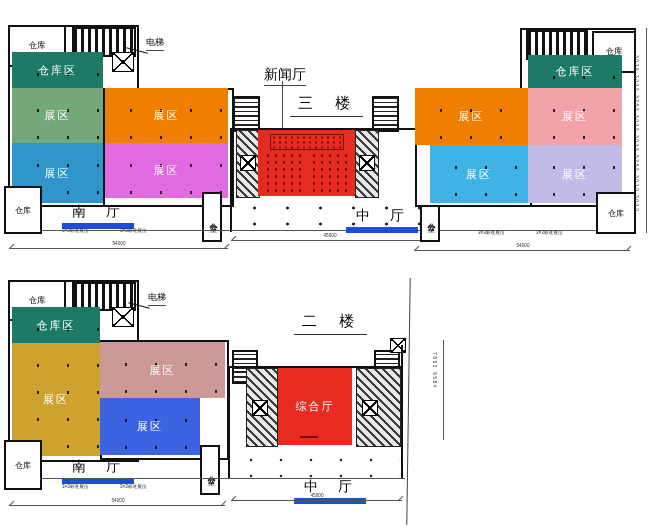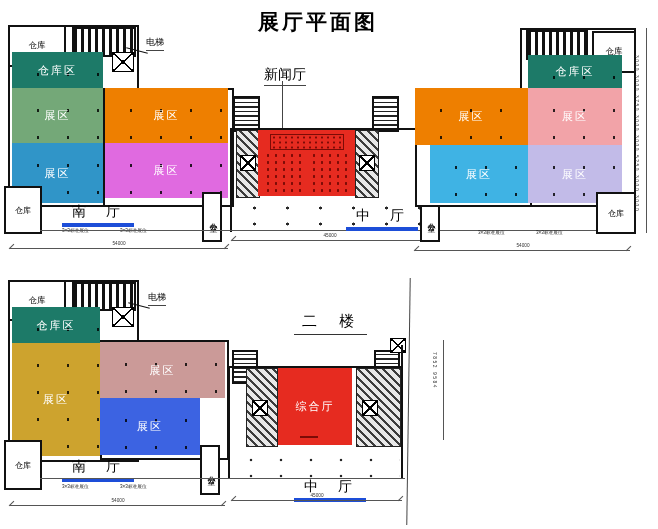--- a/index.html
+++ b/index.html
@@ -19,21 +19,21 @@
        background:repeating-linear-gradient(90deg,#111 0 3px,#fff 3px 7px);}
   .tower{position:absolute;border:2px solid #111;
        background:repeating-linear-gradient(0deg,#222 0 1.5px,#fff 1.5px 4.5px);}
   .core{position:absolute;border:1px solid #222;
        background:repeating-linear-gradient(45deg,#3c3c3c 0 2px,#e8e8e8 2px 6px);}
   .xbox{position:absolute;border:1.5px solid #000;background:
        linear-gradient(to top right,transparent calc(50% - .8px),#000 calc(50% - .8px) calc(50% + .8px),transparent calc(50% + .8px)),
        linear-gradient(to bottom right,transparent calc(50% - .8px),#000 calc(50% - .8px) calc(50% + .8px),transparent calc(50% + .8px)),#fff;}
   .wall{position:absolute;background:#111;}
   .hall{position:absolute;font-size:14px;letter-spacing:8px;color:#000;
-        border-bottom:4px solid #1d4ed8;padding:0 6px 2px 10px;white-space:nowrap;}
+        border-bottom:6px solid #1d4ed8;padding:0 6px 2px 10px;white-space:nowrap;}
   .floorlbl{position:absolute;font-size:15px;letter-spacing:9px;color:#000;
         border-bottom:1px solid #333;padding:0 4px 3px 8px;white-space:nowrap;}
   .small{position:absolute;font-size:9px;color:#000;white-space:nowrap;}
   .lead{border-bottom:1px solid #444;padding-bottom:1px;}
   .tiny{position:absolute;font-size:6px;color:#222;transform:scale(.78);
         transform-origin:left top;white-space:nowrap;}
   .office{position:absolute;background:#fff;border:2px solid #111;display:flex;
         align-items:center;justify-content:center;writing-mode:vertical-rl;
         text-orientation:upright;font-size:8px;color:#000;letter-spacing:1px;}
   .dim{position:absolute;border-top:1px solid #555;height:0;}
@@ -48,21 +48,20 @@
   .stage{position:absolute;border:1.5px solid #7d0b06;
         background-image:radial-gradient(circle,#7d0b06 1px,transparent 1.2px);background-size:6px 5px;}
   .seats{position:absolute;background-image:radial-gradient(circle,#7d0b06 1.1px,transparent 1.3px);
         background-size:8px 7px;}
 </style>
 </head>
 <body>
 
 <div class="page">
 
-  <div class="title" style="left:258px;top:8px;">展厅平面图</div>
 
   <div class="outline" style="left:8px;top:25px;width:127px;height:178px;"></div>
   <div class="outline" style="left:103px;top:88px;width:127px;height:115px;"></div>
 
   <div class="box" style="left:8px;top:25px;width:54px;height:38px;">
       <span>仓库</span>
     </div>
   <div class="stairs" style="left:72px;top:27px;width:60px;height:26px;"></div>
   <div class="xbox" style="left:112px;top:52px;width:20px;height:18px;"></div>
   <div class="small lead" style="left:146px;top:36px;">电梯</div>
@@ -92,20 +91,21 @@
   <div class="tiny" style="left:120px;top:227px;">3×3标准展位</div>
   <div class="dim" style="left:10px;top:248px;width:218px;">
       <span class="num">54000</span>
     </div>
   <div class="office" style="left:202px;top:192px;width:16px;height:46px;">
       <span>办公室</span>
     </div>
 
   <div class="small lead" style="left:264px;top:66px;font-size:14px;">新闻厅</div>
   <div class="wall" style="left:282px;top:81px;width:1px;height:48px;background:#444;"></div>
+  <div class="floorlbl" style="left:290px;top:94px;">三 楼</div>
 
   <div class="tower" style="left:233px;top:96px;width:23px;height:32px;"></div>
   <div class="tower" style="left:372px;top:96px;width:23px;height:32px;"></div>
 
   <div class="wall" style="left:230px;top:128px;width:200px;height:2px;"></div>
   <div class="wall" style="left:230px;top:128px;width:2px;height:104px;"></div>
   <div class="wall" style="left:428px;top:128px;width:2px;height:104px;"></div>
   <div class="wall" style="left:40px;top:230px;width:592px;height:1px;background:#555;"></div>
 
   <div class="core" style="left:236px;top:130px;width:22px;height:66px;"></div>

